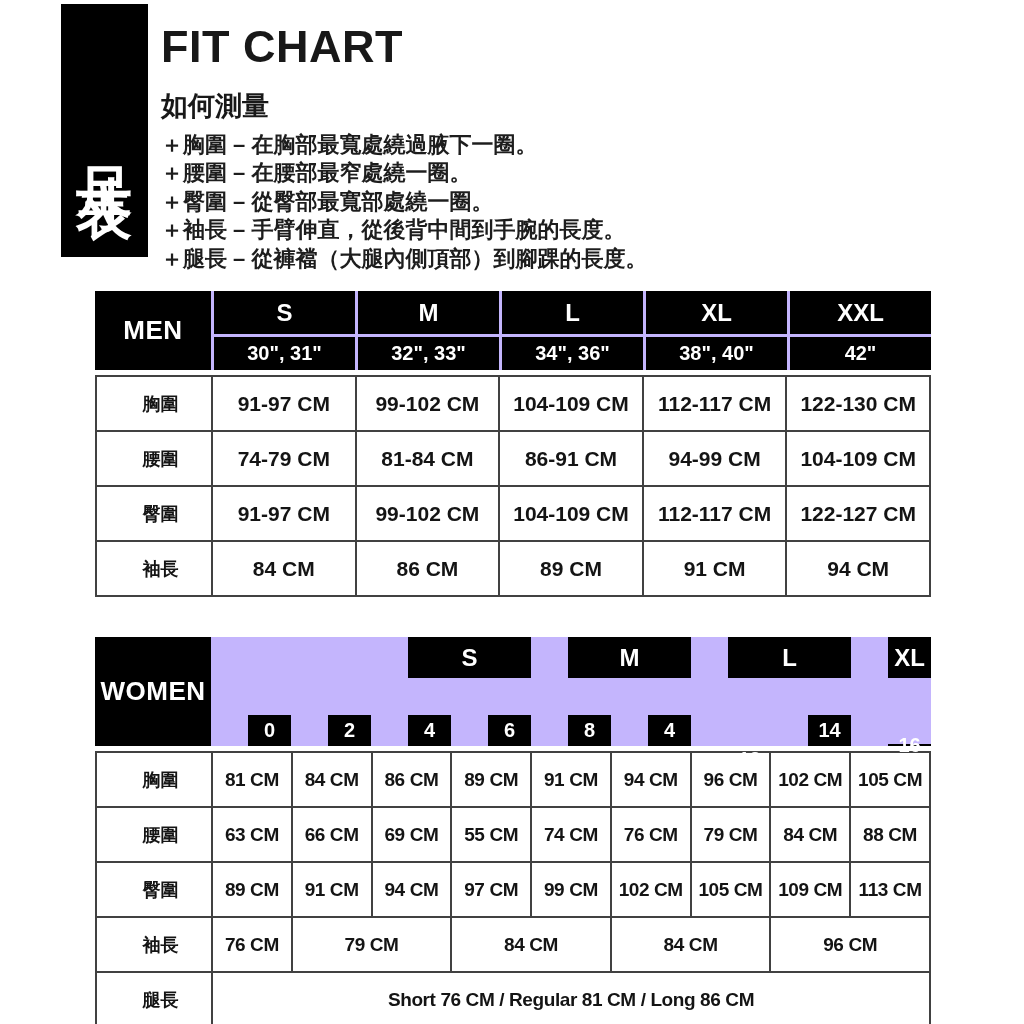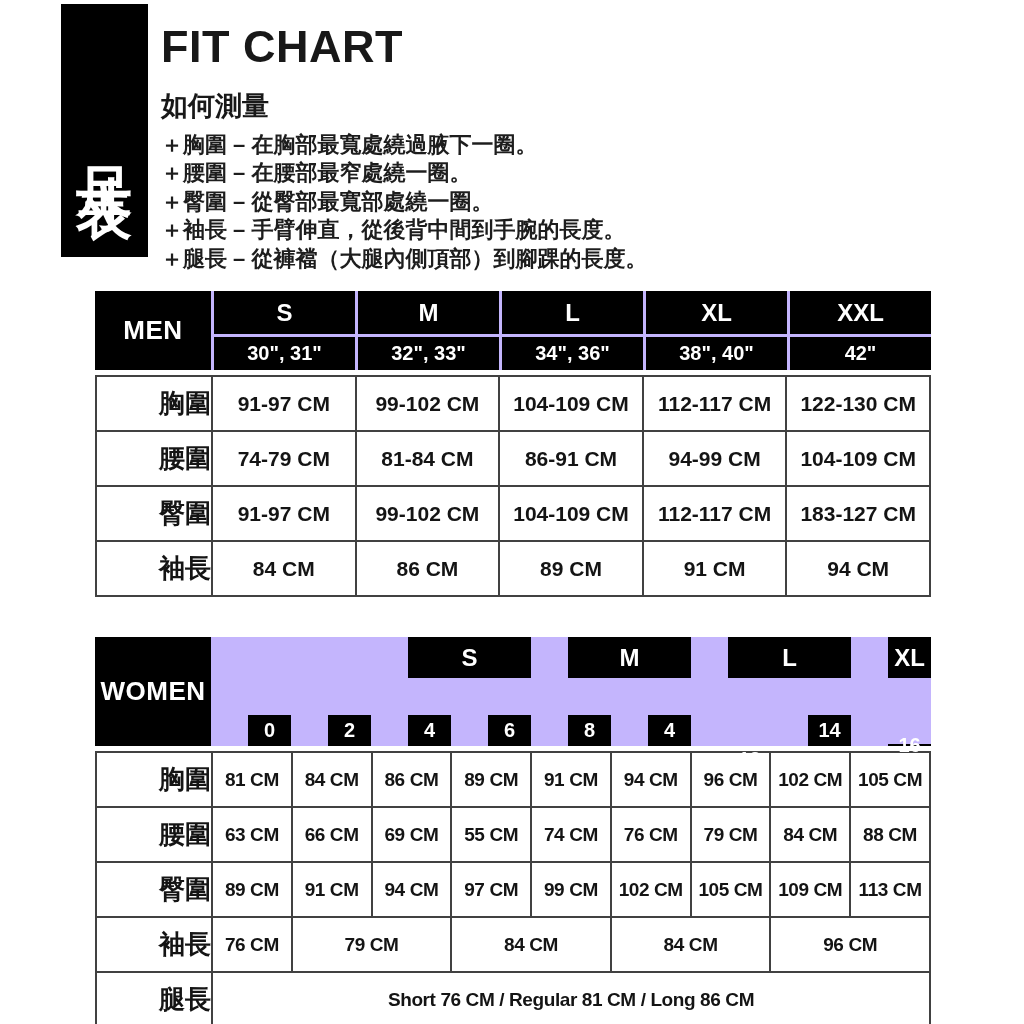--- a/index.html
+++ b/index.html
@@ -37,21 +37,21 @@
   .th-label { font-size:26px; letter-spacing:0.5px; }
   .th-size  { font-size:24px; }
   .th-sub   { font-size:20px; }
   .tbody-table {
     border-collapse:collapse; table-layout:fixed; width:100%; margin-top:5px;
   }
   .tbody-table td {
     border:2px solid #414141; height:55px; text-align:center;
     font-weight:700; color:#141414; overflow:hidden; white-space:nowrap;
   }
-  td.row-label { text-align:right; padding-left:13px; font-size:26px; }
+  td.row-label { text-align:center; padding-left:13px; font-size:18px; }
   .men-table  td.data-cell { font-size:21px; }
   .women-table td.data-cell { font-size:19px; letter-spacing:-0.4px; }
 </style>
 </head>
 <body>
 
 <div class="page">
 
   <div class="banner">
     <span class="banner-text">尺寸表</span>
@@ -108,21 +108,21 @@
             <td class="data-cell">86-91 CM</td>
             <td class="data-cell">94-99 CM</td>
             <td class="data-cell">104-109 CM</td>
           </tr>
           <tr>
             <td class="row-label">臀圍</td>
             <td class="data-cell">91-97 CM</td>
             <td class="data-cell">99-102 CM</td>
             <td class="data-cell">104-109 CM</td>
             <td class="data-cell">112-117 CM</td>
-            <td class="data-cell">183-127 CM</td>
+            <td class="data-cell">122-127 CM</td>
           </tr>
           <tr>
             <td class="row-label">袖長</td>
             <td class="data-cell">84 CM</td>
             <td class="data-cell">86 CM</td>
             <td class="data-cell">89 CM</td>
             <td class="data-cell">91 CM</td>
             <td class="data-cell">94 CM</td>
           </tr>
         </tbody>

